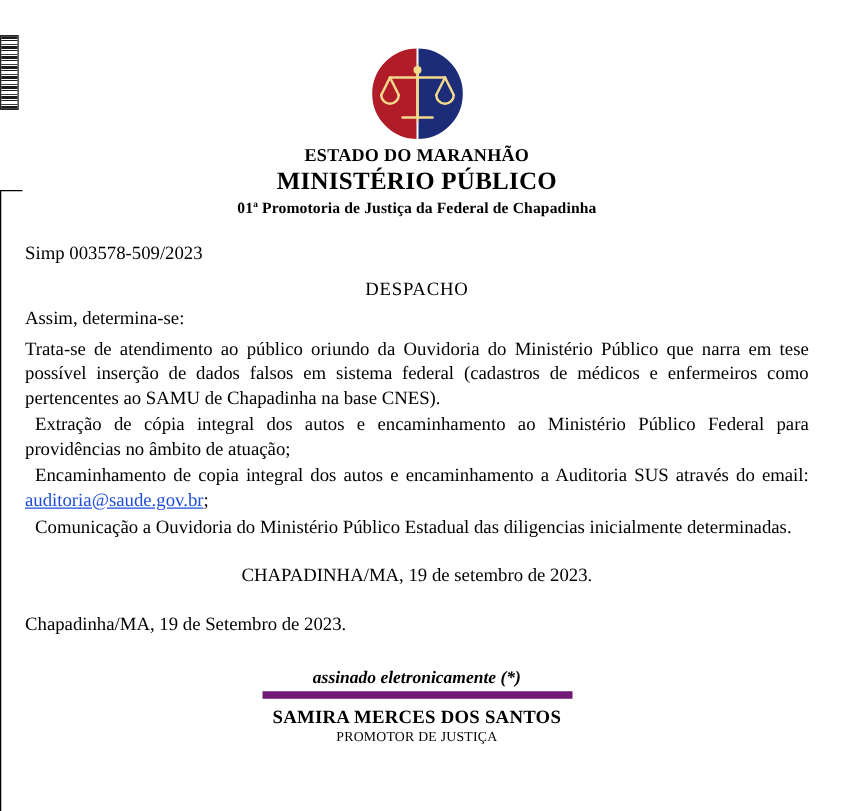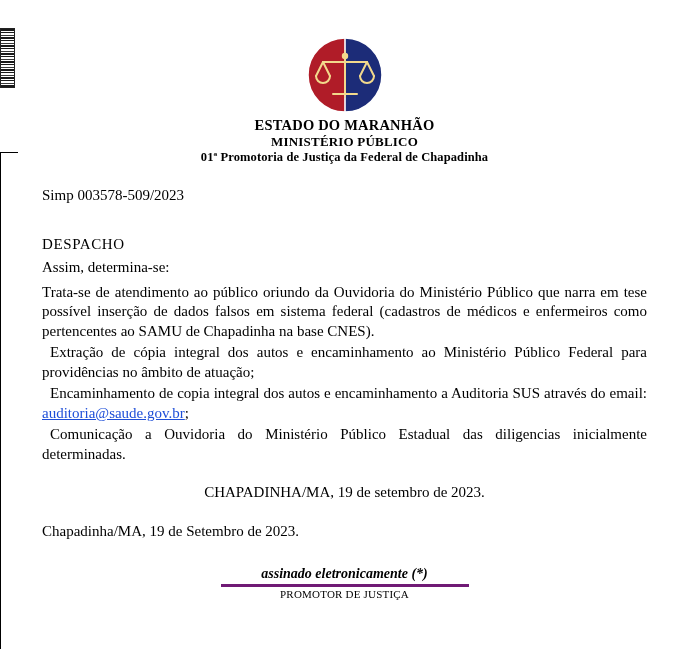--- a/index.html
+++ b/index.html
@@ -49,21 +49,21 @@
     height: 1px;
     background: #000000;
   }
 
   .page {
     position: absolute;
     left: 0;
     top: 0;
     right: 0;
     bottom: 0;
-    padding: 0 36px 0 42px;
+    padding: 0 36px 0 20px;
     box-sizing: border-box;
   }
 
   
   .emblem-wrap {
     margin-top: 36px;
     display: flex;
     justify-content: center;
   }
   .emblem {
@@ -76,38 +76,39 @@
     text-align: center;
     line-height: 1.18;
     margin-top: 3px;
   }
   .org-state {
     font-size: 14.5px;
     font-weight: bold;
     letter-spacing: 0.2px;
   }
   .org-name {
-    font-size: 13px;
+    font-size: 20px;
     font-weight: bold;
     letter-spacing: 0.2px;
   }
   .org-unit {
     font-size: 12.5px;
     font-weight: bold;
     letter-spacing: 0.1px;
     margin-top: 1px;
   }
 
   
   .simp {
     margin-top: 22px;
     font-size: 15px;
   }
   .doc-title {
-    margin-top: 32px;
+    margin-top: 12px;
+    text-align: center;
     font-size: 15px;
     letter-spacing: 0.6px;
   }
   .para {
     margin-top: 5px;
     font-size: 15px;
     line-height: 1.30;
     text-align: left;
   }
   .para.justify {
@@ -148,21 +149,21 @@
   .sig-rule-wrap {
     display: flex;
     justify-content: center;
   }
   .sig-label {
     display: inline-block;
     font-size: 14px;
     font-weight: bold;
     font-style: italic;
     padding: 0 6px 2px 6px;
-    border-bottom: 3px solid #701a75;
+    border-bottom: 6px solid #701a75;
     min-width: 236px;
   }
   .sig-name {
     margin-top: 7px;
     font-size: 15px;
     font-weight: bold;
     letter-spacing: 0.2px;
   }
   .sig-role {
     margin-top: 1px;
@@ -231,16 +232,17 @@
 
 
   <div class="center-line">CHAPADINHA/MA, 19 de setembro de 2023.</div>
 
   <div class="place-date">Chapadinha/MA, 19 de Setembro de 2023.</div>
 
   <div class="sig-block">
     <div class="sig-rule-wrap">
       <div class="sig-label">assinado eletronicamente (*)</div>
     </div>
+    <div class="sig-name">SAMIRA MERCES DOS SANTOS</div>
     <div class="sig-role">PROMOTOR DE JUSTIÇA</div>
   </div>
 
 </div>
 
 </body></html>

